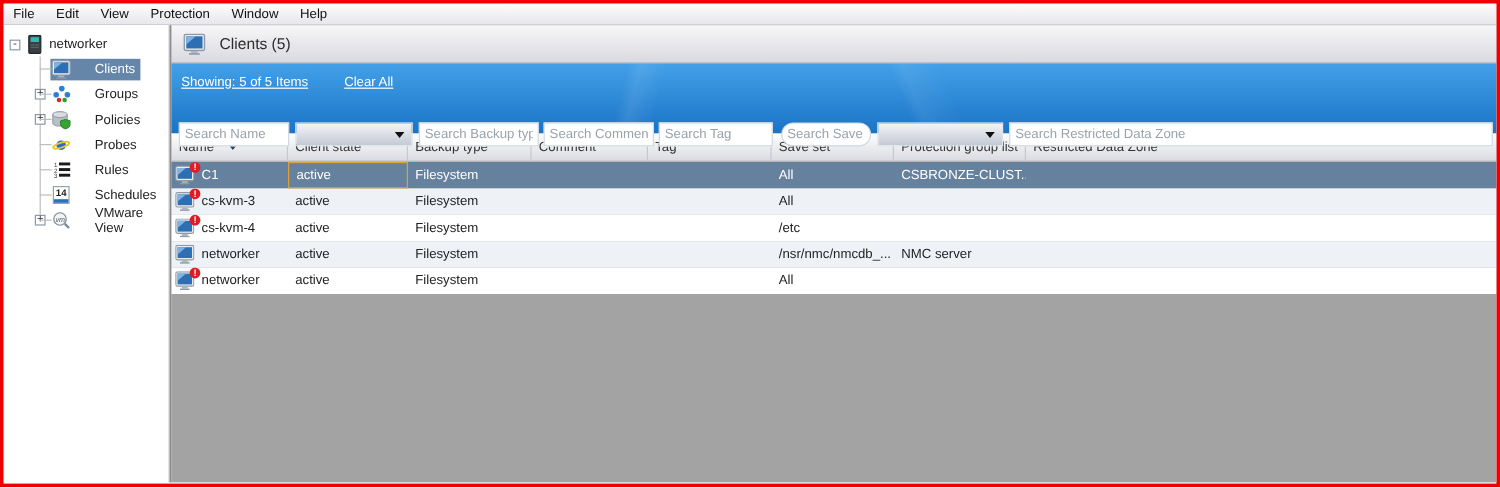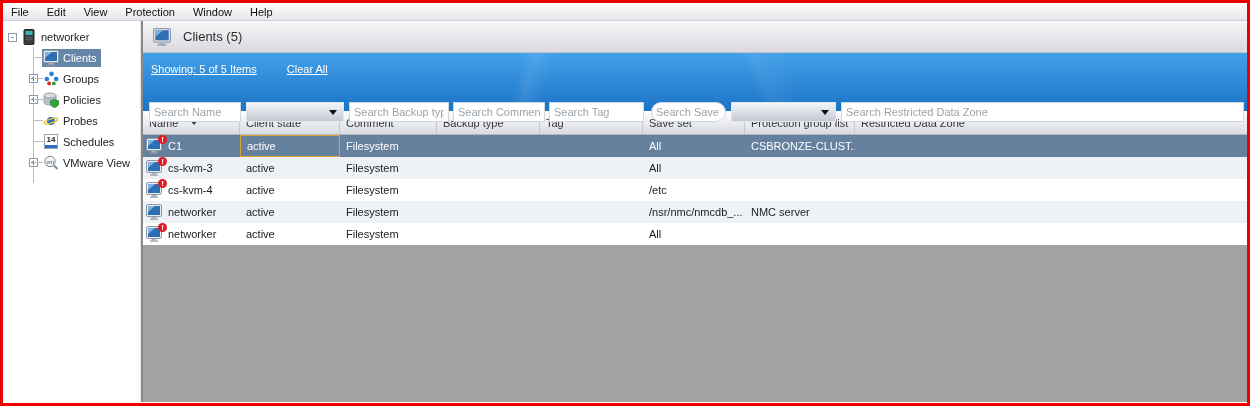--- a/index.html
+++ b/index.html
@@ -32,21 +32,21 @@
   .tree-vline{ position:absolute; left:30px; top:26px; height:136px; width:1px; background:#bdbdbd; }
   .tree-root{ display:flex; align-items:center; height:20px; padding-left:5px; gap:4px; position:relative; }
   .tree-row{ display:flex; align-items:center; height:21px; padding-left:26px; gap:4px; position:relative; }
   .tree-row::before{ content:""; position:absolute; left:30px; top:10px; width:10px; height:1px; background:#bdbdbd; }
   .expander{
     width:9px; height:9px; flex:none; background:#fff; border:1px solid #8a9aa8;
     font-family:"DejaVu Sans Mono", monospace; font-size:9px; line-height:7px; text-align:center; color:#333;
     cursor:pointer;
   }
   .expander:empty{ visibility:hidden; }
-  .selbox{ display:flex; align-items:center; gap:4px; padding:1px 4px 1px 1px; }
+  .selbox{ display:flex; align-items:center; gap:20px; padding:1px 4px 1px 1px; }
   .tree-row.selected .selbox{ background:#6586a9; color:#fff; }
   .ticon{ width:16px; height:16px; flex:none; position:relative; display:inline-flex; align-items:center; justify-content:center; }
 
   .cal{ width:14px; height:15px; background:#fff; border:1px solid #98a2ac; display:block; }
   .cal b{ display:block; font-size:8px; line-height:10px; text-align:center; color:#222; font-weight:bold; }
   .cal i{ display:block; height:3px; background:#2b6fc4; }
 
   
   .client-icon{ position:relative; width:16px; height:16px; flex:none; }
   .badge{
@@ -212,20 +212,36 @@
           <span class="ticon">
             <svg width="16" height="16" viewBox="0 0 16 16">
                 <circle cx="8" cy="8" r="4" fill="#2b6fc4"></circle>
                 <ellipse cx="8" cy="8" rx="7" ry="2" fill="none" stroke="#e8c430" stroke-width="1.5" transform="rotate(-18 8 8)"></ellipse>
               </svg>
           </span>
           <span class="tree-label">Probes</span>
         </span>
       </div>
 
+      <div class="tree-row">
+        <span class="expander"></span>
+        <span class="selbox">
+          <span class="ticon">
+            <svg width="15" height="15" viewBox="0 0 16 16">
+                <text x="1" y="5.5" font-size="5.5" fill="#333" font-family="sans-serif">1</text>
+                <text x="1" y="10.5" font-size="5.5" fill="#333" font-family="sans-serif">2</text>
+                <text x="1" y="15.5" font-size="5.5" fill="#333" font-family="sans-serif">3</text>
+                <rect x="5.5" y="1.5" width="10" height="2.6" fill="#1b1b1b"></rect>
+                <rect x="5.5" y="6.5" width="10" height="2.6" fill="#1b1b1b"></rect>
+                <rect x="5.5" y="11.5" width="10" height="2.6" fill="#1b1b1b"></rect>
+              </svg>
+          </span>
+          <span class="tree-label">Rules</span>
+        </span>
+      </div>
 
       <div class="tree-row">
         <span class="expander"></span>
         <span class="selbox">
           <span class="ticon">
             <span class="cal">
                 <b>14</b>
                 <i></i>
               </span>
           </span>
@@ -285,22 +301,22 @@
           <input class="search w-rdz" placeholder="Search Restricted Data Zone" style="">
         </div>
       </div>
 
       <div class="thead">
         <div class="th c-name">
           <span>Name</span>
           <span class="sort-arrow"></span>
         </div>
         <div class="th c-state">Client state</div>
+        <div class="th c-backup">Backup type</div>
         <div class="th c-comment">Comment</div>
-        <div class="th c-backup">Backup type</div>
         <div class="th c-tag">Tag</div>
         <div class="th c-saveset">Save set</div>
         <div class="th c-pgl">Protection group list</div>
         <div class="th c-rdz">Restricted Data Zone</div>
       </div>
 
       <div class="tbody">
 
         <div class="tr selected">
           <div class="td c-name">

